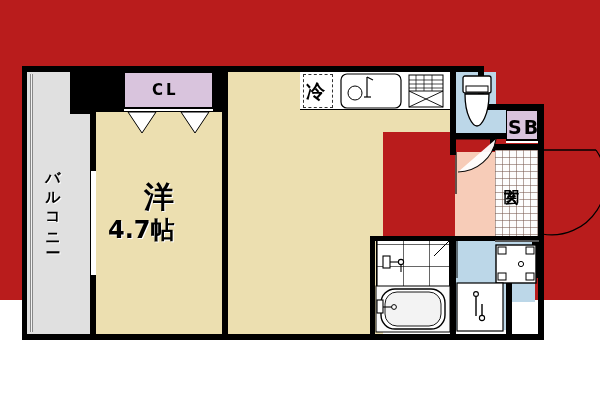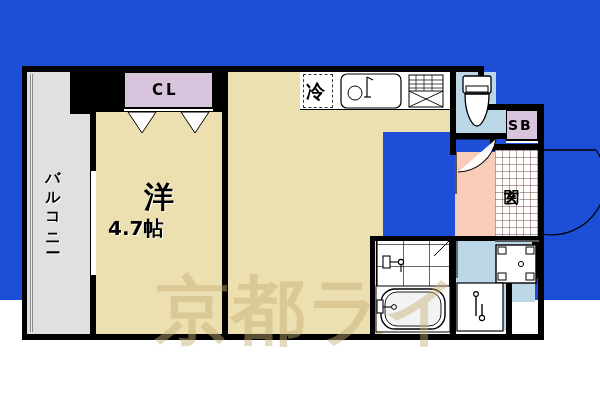--- a/index.html
+++ b/index.html
@@ -1,37 +1,37 @@
 <!DOCTYPE html>
 <html><head>
 <meta charset="utf-8">
 <style>
   html,body{margin:0;padding:0;background:#ffffff;}
   body{width:600px;height:400px;overflow:hidden;
        font-family:"DejaVu Sans","Liberation Sans",sans-serif;}
-  #plan{position:relative;width:600px;height:300px;background:#1d4ed8;text-decoration:underline;}
+  #plan{position:relative;width:600px;height:300px;background:#b91c1c;text-decoration:underline;}
   .abs{position:absolute;box-sizing:border-box;}
 
   
   .floor   {background:#ecdfb0;}
   .balcony {background:#e0e0e0;}
   .water   {background:#bcd7e8;}
   .hall    {background:#f7ccb8;}
   .closet  {background:#d9c4dd;}
   .white   {background:#ffffff;}
 
   
   .wall{background:#000000;}
 
   
   .lbl{position:absolute;color:#000;line-height:1;white-space:nowrap;
        font-weight:bold;text-shadow:1px 1px 0 #ffffff;}
   .vlabel{writing-mode:vertical-rl;text-orientation:upright;}
   .rm-name{font-size:30px;letter-spacing:2px;}
-  .rm-size{font-size:20px;letter-spacing:0px;text-align:right;}
+  .rm-size{font-size:24px;letter-spacing:0px;text-align:right;}
   .tag{font-size:15px;letter-spacing:3px;font-weight:bold;text-shadow:none;}
   .balc-txt{font-size:15px;letter-spacing:4px;font-weight:bold;}
   .gk{font-size:15px;letter-spacing:1px;font-weight:bold;line-height:1.1;text-align:center;}
   .fridge-txt{font-size:19px;font-weight:bold;text-shadow:none;}
 
   
   .dash{border:1px dashed #333;background:#fff;}
 
   
   .tile{
@@ -123,21 +123,21 @@
   <div class="abs closet" style="left:124px;top:72px;width:89px;height:36px;border:1px solid #000;"></div>
   <div class="lbl tag" style="left:152px;top:83px;">CL</div>
 
   <div class="abs white" style="left:124px;top:108px;width:89px;height:4px;border-top:1px solid #000;border-bottom:1px solid #000;background:#fff;"></div>
   <svg class="abs" style="left:124px;top:112px;" width="90" height="22">
     <polygon points="4,0 32,0 18,21" fill="#fff" stroke="#000" stroke-width="1"></polygon>
     <polygon points="57,0 85,0 71,21" fill="#fff" stroke="#000" stroke-width="1"></polygon>
   </svg>
 
   <div class="abs closet" style="left:506px;top:110px;width:32px;height:30px;border:1px solid #000;"></div>
-  <div class="lbl tag" style="left:508px;top:118px;font-size:14px;letter-spacing:2px;">SB</div>
+  <div class="lbl tag" style="left:508px;top:118px;font-size:19px;letter-spacing:2px;">SB</div>
   <div class="abs" style="left:506px;top:140px;width:32px;height:3px;background:#fff;border-top:1px solid #000;"></div>
 
   <div class="abs" style="left:30px;top:74px;width:3px;height:258px;border-left:1px solid #888;border-right:1px solid #888;background:#f2f2f2;"></div>
   <div class="lbl balc-txt vlabel" style="left:45px;top:160px;">バルコニー</div>
 
   <div class="abs" style="left:91px;top:170px;width:5px;height:106px;background:#fff;border-top:1px solid #000;border-bottom:1px solid #000;"></div>
 
   <div class="lbl rm-name" style="left:144px;top:182px;">洋</div>
   <div class="lbl rm-size" style="left:108px;top:218px;">4.7帖</div>
 
@@ -232,15 +232,14 @@
     <line x1="7" y1="21" x2="16" y2="21" stroke="#000" stroke-width="1.1"></line>
     <circle cx="18" cy="21" r="2.4" fill="#fff" stroke="#000" stroke-width="1"></circle>
   </svg>
 
   <svg class="abs" style="left:432px;top:240px;" width="20" height="20">
     <path d="M18 0 L2 16" stroke="#000" stroke-width="1"></path>
   </svg>
 
   <div class="abs" style="left:223px;top:108px;width:4px;height:0px;"></div>
 
-  <div class="wm">京都ライ</div>
 
 </div>
 
 </body></html>

